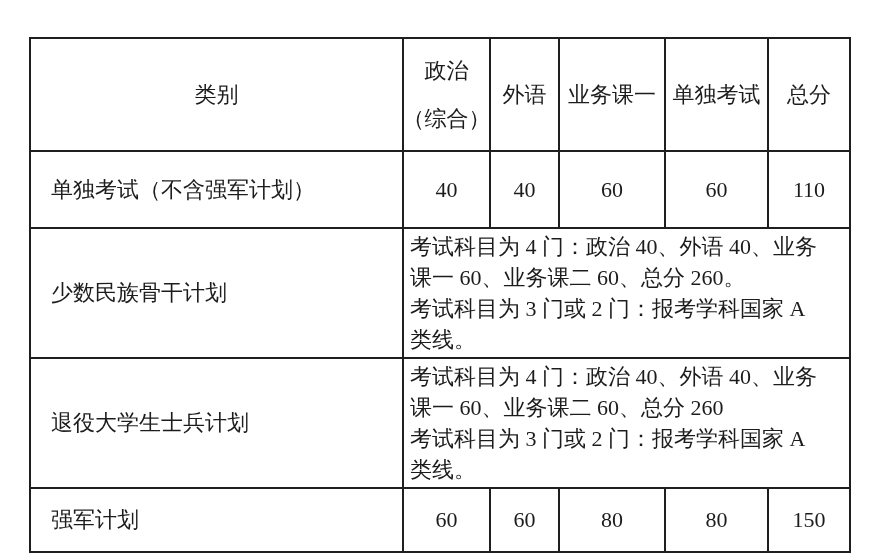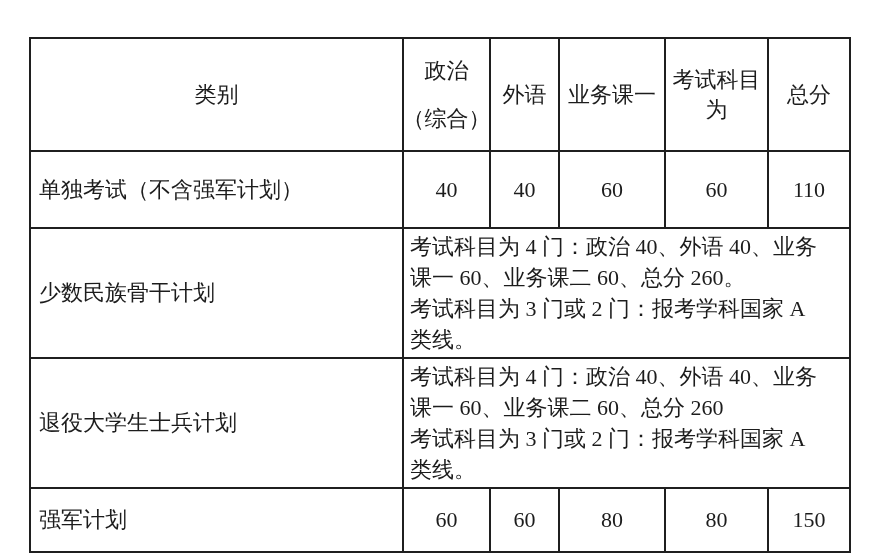--- a/index.html
+++ b/index.html
@@ -45,21 +45,21 @@
     flex-direction: column;
     align-items: center;
     justify-content: center;
     gap: 22px;
   }
   .politics-stack div { line-height: 26px; white-space: nowrap; }
 
   td.label-cell {
     text-align: left;
     vertical-align: middle;
-    padding: 0 4px 0 8px;
+    padding: 0 4px 0 20px;
   }
   td.num-cell {
     text-align: center;
     vertical-align: middle;
     font-size: 23px;
     padding: 18px;
   }
   td.note-cell {
     text-align: left;
     vertical-align: top;
@@ -84,21 +84,21 @@
     <tr class="r-header">
       <th class="hcell">类别</th>
       <th class="hcell">
         <div class="politics-stack">
           <div>政治</div>
           <div>（综合）</div>
         </div>
       </th>
       <th class="hcell">外语</th>
       <th class="hcell">业务课一</th>
-      <th class="hcell">考试科目为</th>
+      <th class="hcell">单独考试</th>
       <th class="hcell">总分</th>
     </tr>
   </thead>
   <tbody>
     <tr class="r-1">
       <td class="label-cell">单独考试（不含强军计划）</td>
       <td class="num-cell">40</td>
       <td class="num-cell">40</td>
       <td class="num-cell">60</td>
       <td class="num-cell">60</td>

